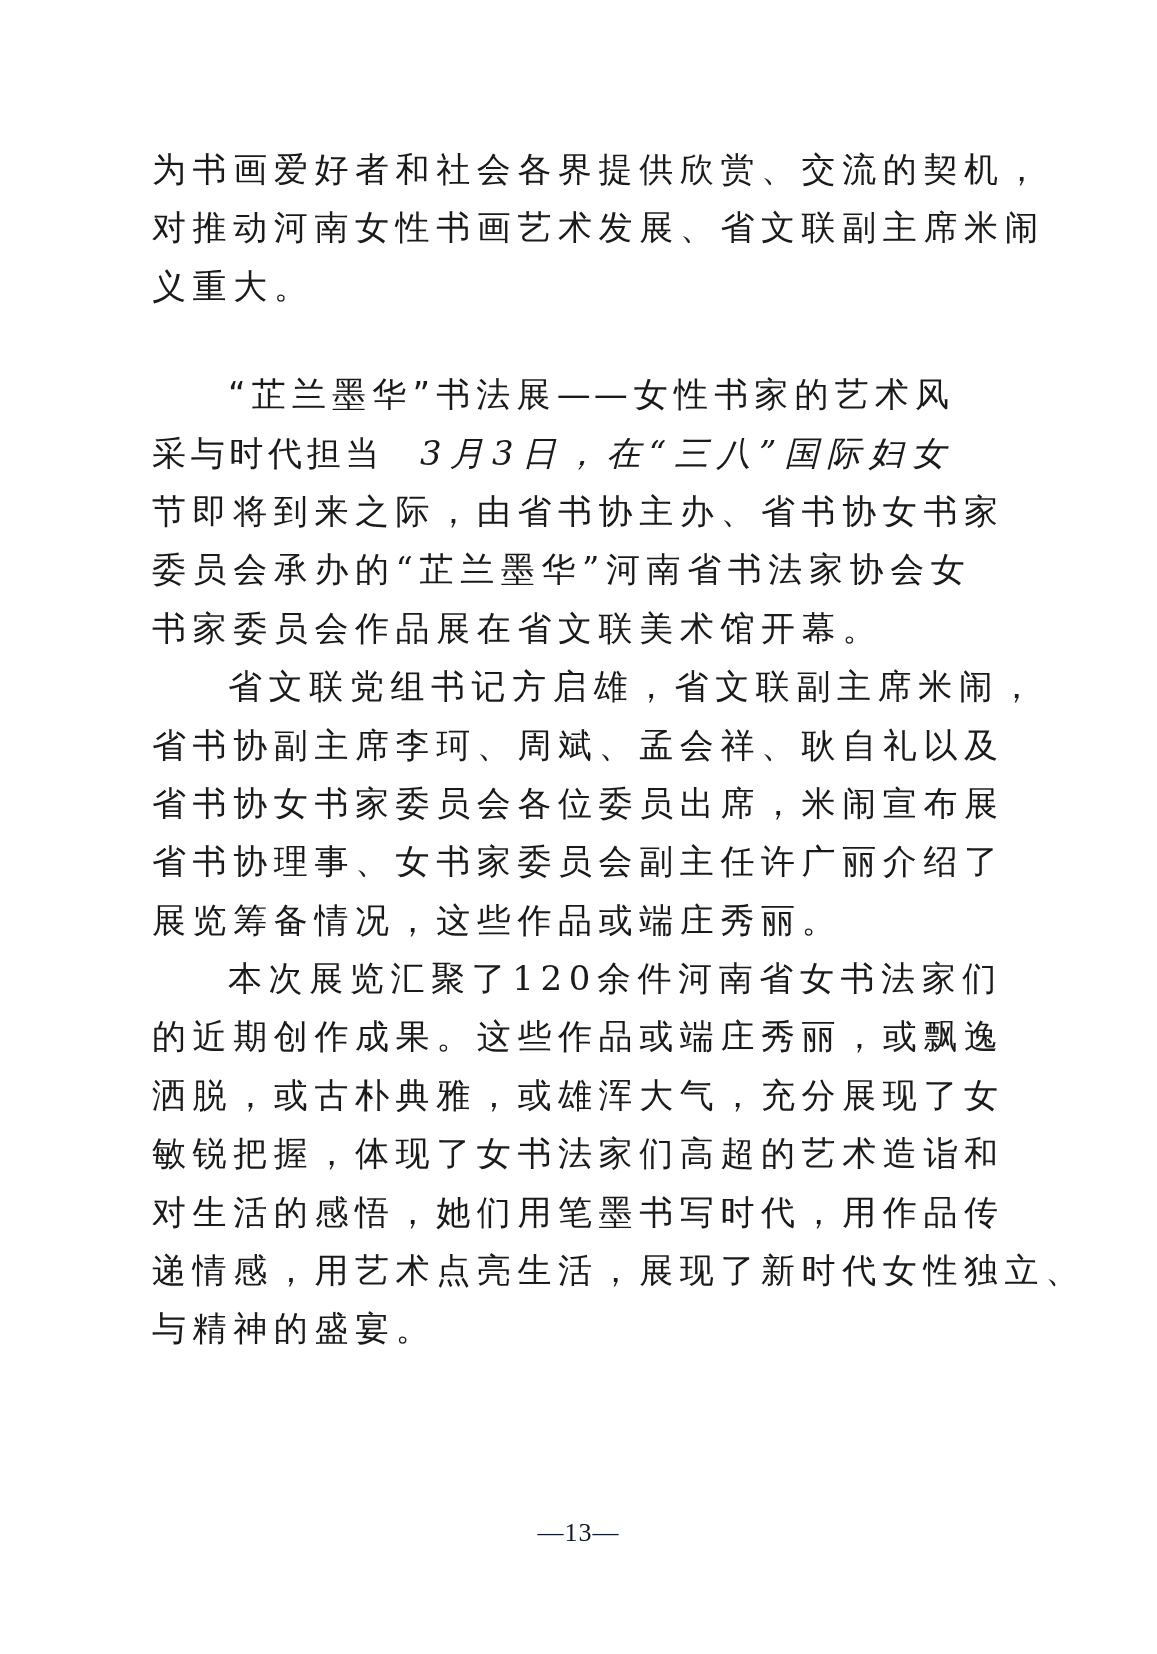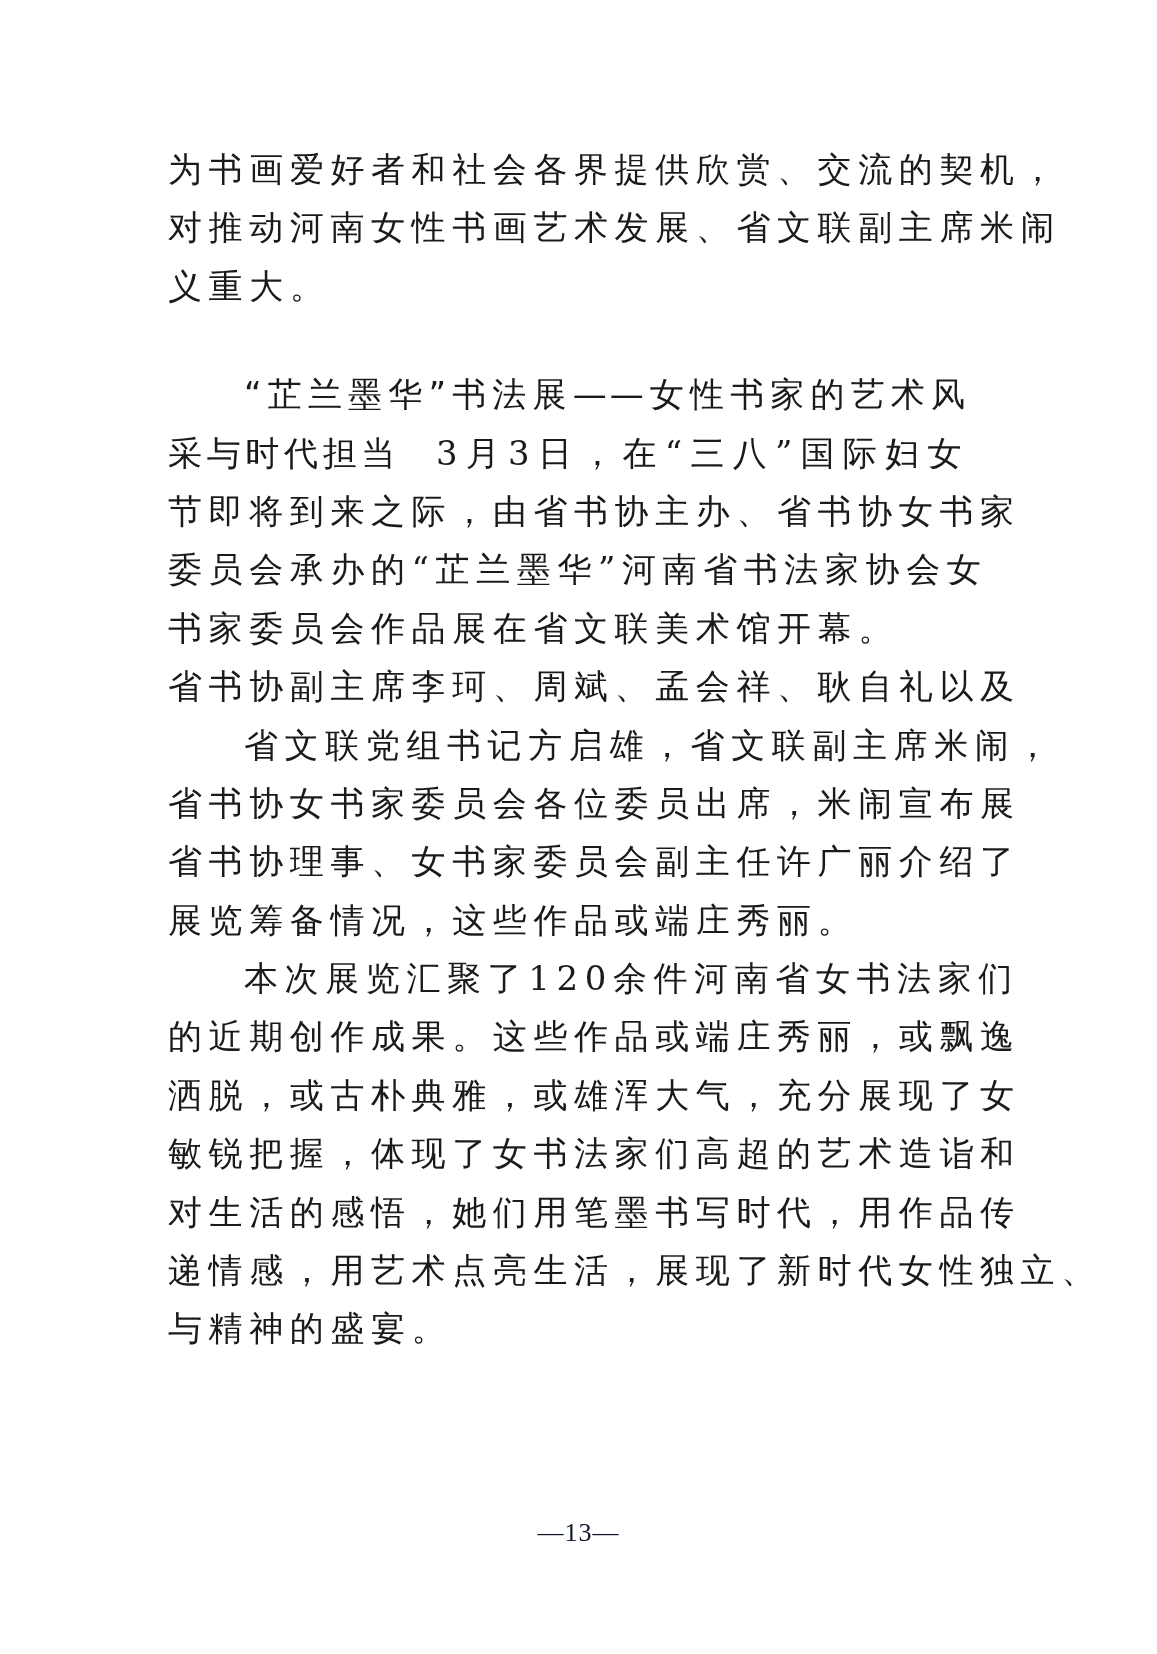--- a/index.html
+++ b/index.html
@@ -10,21 +10,21 @@
     body {
       width: 1157px;
       height: 1654px;
       position: relative;
       overflow: hidden;
       color: #1a1a1a;
       font-family: "DejaVu Serif", "Liberation Serif", serif;
     }
     .page {
       position: absolute;
-      left: 168px;
+      left: 152px;
       top: 140px;
       width: 800px;
     }
     .line {
       height: 58.4px;
       line-height: 58.4px;
       font-size: 34px;
       letter-spacing: 6.6px;
       white-space: nowrap;
       text-align: justify;
@@ -39,20 +39,21 @@
     .gap {
       height: 50px;
     }
     .heading-bold {
       font-family: "DejaVu Sans", "Liberation Sans", sans-serif;
       font-weight: normal;
       letter-spacing: 3px;
     }
     .heading-line .body-run {
       letter-spacing: 6.6px;
+      font-style: italic;
     }
     .page-number {
       position: absolute;
       left: 0;
       width: 1157px;
       top: 1518px;
       text-align: center;
       font-size: 26px;
       letter-spacing: 1px;
       color: #0f172a;
@@ -80,22 +81,22 @@
       <span class="heading-bold">采与时代担当</span><span style="display:inline-block;width:36px;"></span><span class="body-run">3月3日，在“三八”国际妇女</span>
     </div>
 
     <div>
       <div class="line">节即将到来之际，由省书协主办、省书协女书家</div>
       <div class="line">委员会承办的“芷兰墨华”河南省书法家协会女</div>
       <div class="line last">书家委员会作品展在省文联美术馆开幕。</div>
     </div>
 
     <div>
+      <div class="line indent">省文联党组书记方启雄，省文联副主席米闹，</div>
       <div class="line">省书协副主席李珂、周斌、孟会祥、耿自礼以及</div>
-      <div class="line indent">省文联党组书记方启雄，省文联副主席米闹，</div>
       <div class="line">省书协女书家委员会各位委员出席，米闹宣布展</div>
       <div class="line">省书协理事、女书家委员会副主任许广丽介绍了</div>
       <div class="line last">展览筹备情况，这些作品或端庄秀丽。</div>
     </div>
 
     <div>
       <div class="line indent">本次展览汇聚了120余件河南省女书法家们</div>
       <div class="line">的近期创作成果。这些作品或端庄秀丽，或飘逸</div>
       <div class="line">洒脱，或古朴典雅，或雄浑大气，充分展现了女</div>
       <div class="line">敏锐把握，体现了女书法家们高超的艺术造诣和</div>

